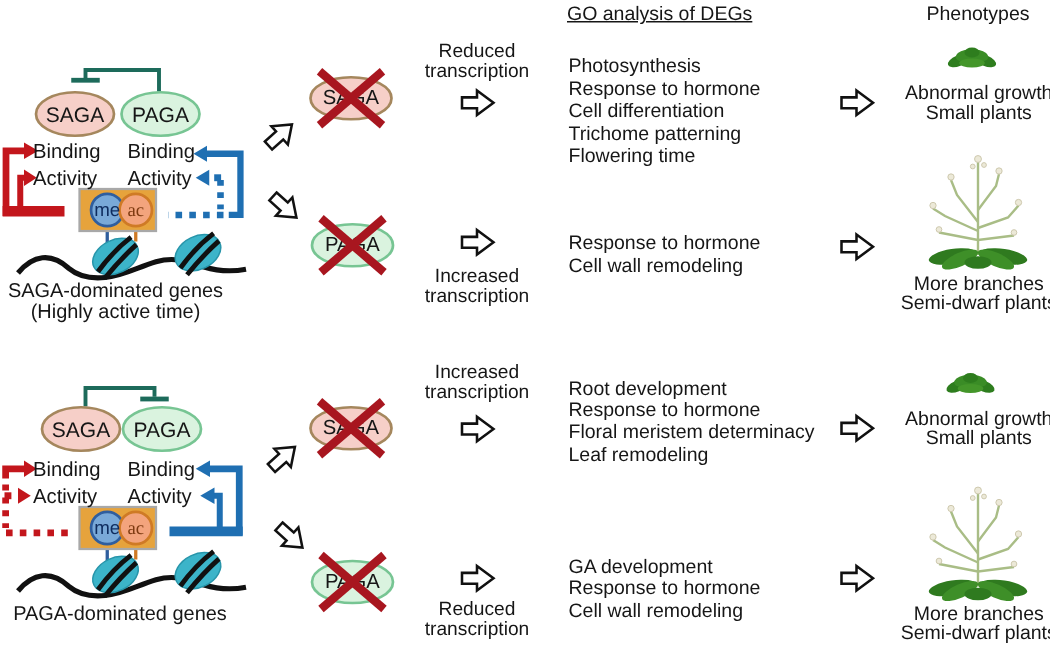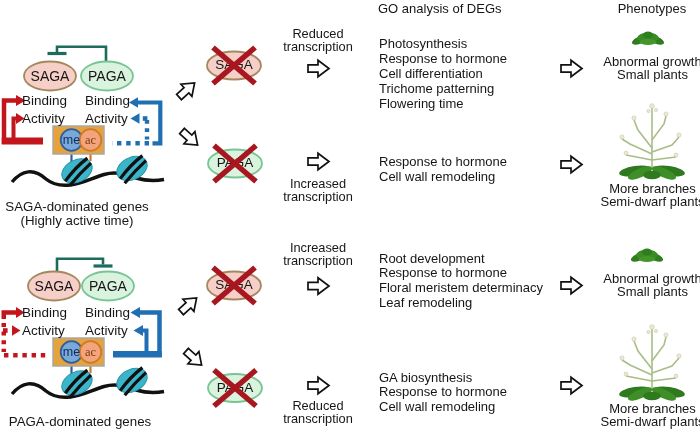--- a/index.html
+++ b/index.html
@@ -14,21 +14,21 @@
        font-family:"Liberation Sans","DejaVu Sans",sans-serif;color:#161616;}
   .layer{position:absolute;left:0;top:0;}
   .t{position:absolute;white-space:nowrap;font-size:13px;line-height:14.9px;}
   .center{text-align:center;}
   .lbl{font-size:13.5px;}
   .oval-lbl{font-size:14px;}
   .me-lbl{font-size:12.5px;color:#0e2c5e;}
   .ac-lbl{font-size:12.5px;color:#7d3a10;font-family:Liberation Serif, serif;}
   .trans{font-size:12.8px;line-height:13.4px;}
   .pheno{font-size:13px;line-height:13.8px;}
-  .cap{font-size:13.3px;line-height:14.3px;margin-top:13px;}
+  .cap{font-size:13.3px;line-height:14.3px;}
   .hdr{font-size:13px;}
   
   .s-red{stroke:var(--red);}   .f-red{fill:var(--red);}
   .s-blue{stroke:var(--blue);} .f-blue{fill:var(--blue);}
   .s-teal{stroke:var(--teal);fill:none;}
   .f-saga{fill:var(--saga-fill);stroke:var(--saga-stroke);}
   .f-paga{fill:var(--paga-fill);stroke:var(--paga-stroke);}
   .f-nuc{fill:var(--nucleosome);stroke:#2795aa;}
   .f-box{fill:var(--histone-box);stroke:#a8a8a8;}
   .f-me{fill:var(--me-fill);stroke:var(--me-stroke);}
@@ -174,21 +174,21 @@
     <use href="#blockArrow" transform="translate(561,164.5)"></use>
     <use href="#blockArrow" transform="translate(561,285.5)"></use>
     <use href="#blockArrow" transform="translate(561,385.5)"></use>
 
     <use href="#rosette" transform="translate(648,38.5)"></use>
     <use href="#plant" transform="translate(652,178)"></use>
     <use href="#rosette" transform="translate(647,255.5)"></use>
     <use href="#plant" transform="translate(652,399)"></use>
   </svg>
 
-  <div class="t hdr" style="left:378px;top:2px;">GO analysis of DEGs</div>
+  <div class="t hdr" style="left:378px;top:2px;text-decoration:underline;">GO analysis of DEGs</div>
   <div class="t hdr center" style="left:600px;top:2px;width:104px;">Phenotypes</div>
 
   <div class="t oval-lbl center" style="left:24px;top:68.5px;width:52px;">SAGA</div>
   <div class="t oval-lbl center" style="left:81px;top:68.5px;width:52px;">PAGA</div>
   <div class="t lbl" style="left:22px;top:94px;">Binding</div>
   <div class="t lbl" style="left:22px;top:112px;">Activity</div>
   <div class="t lbl" style="left:85px;top:94px;">Binding</div>
   <div class="t lbl" style="left:85px;top:112px;">Activity</div>
   <div class="t me-lbl center" style="left:61px;top:133px;width:21px;">me</div>
   <div class="t ac-lbl center" style="left:80px;top:133px;width:21px;">ac</div>
@@ -238,21 +238,21 @@
     <div>Response to hormone</div>
     <div>Cell wall remodeling</div>
   </div>
   <div class="t" style="left:379px;top:251.5px;">
     <div>Root development</div>
     <div>Response to hormone</div>
     <div>Floral meristem determinacy</div>
     <div>Leaf remodeling</div>
   </div>
   <div class="t" style="left:379px;top:370.5px;">
-    <div>GA biosynthesis</div>
+    <div>GA development</div>
     <div>Response to hormone</div>
     <div>Cell wall remodeling</div>
   </div>
 
   <div class="t pheno center" style="left:595px;top:54.5px;width:115px;">
     <div>Abnormal growth</div>
     <div>Small plants</div>
   </div>
   <div class="t pheno center" style="left:595px;top:181.5px;width:115px;">
     <div>More branches</div>

